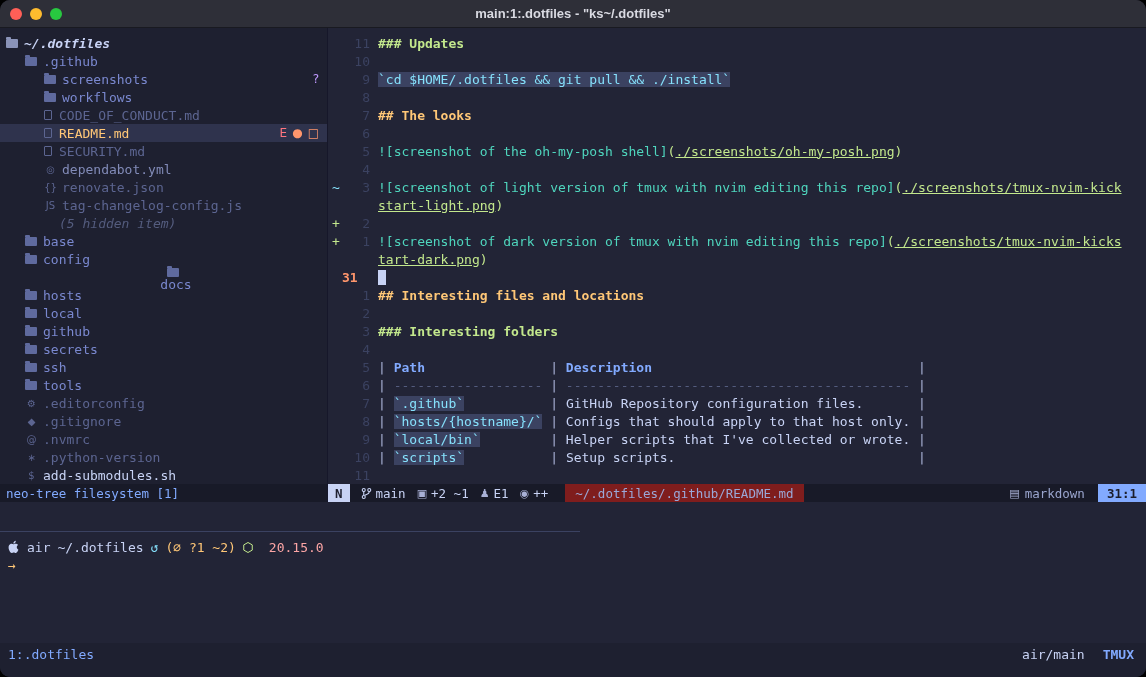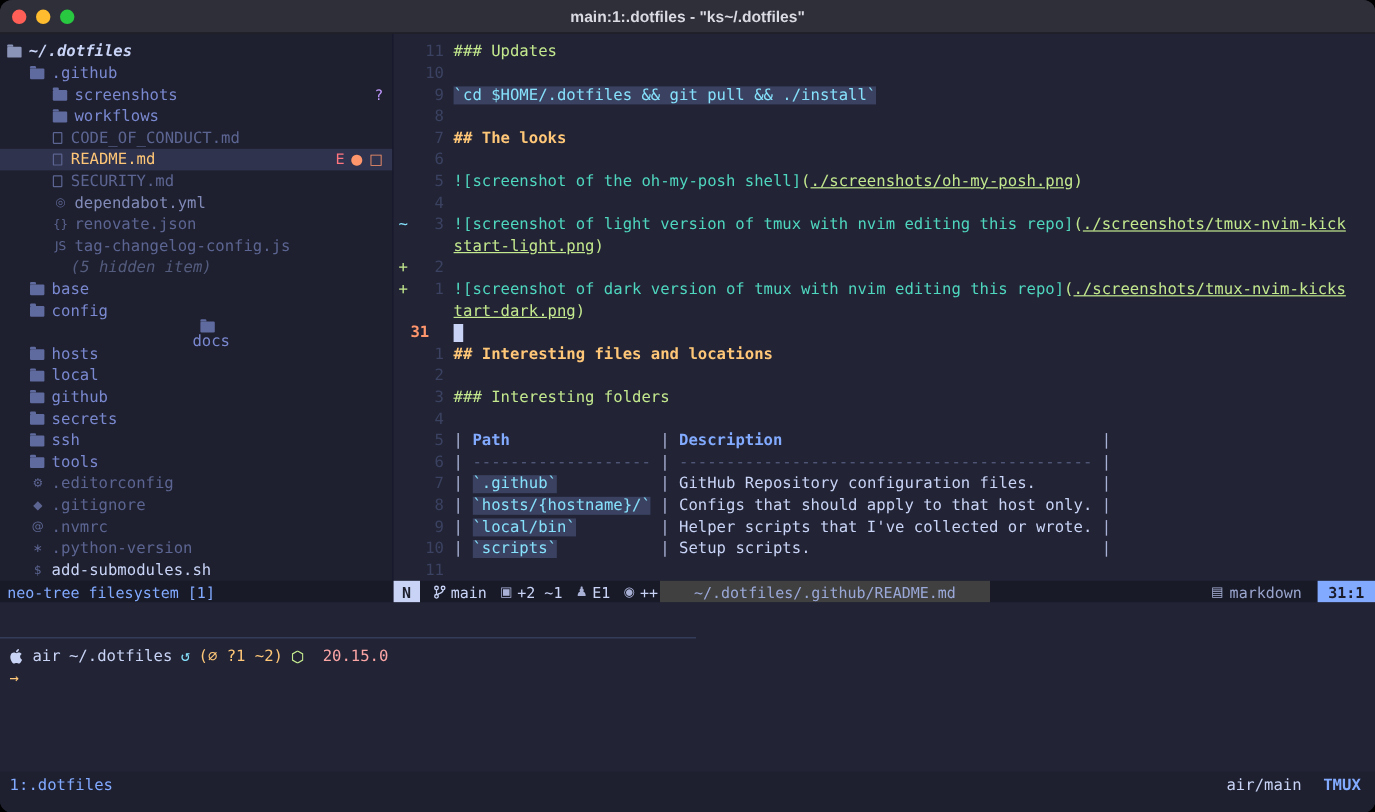--- a/index.html
+++ b/index.html
@@ -46,38 +46,38 @@
   
   .editor{flex:1;min-width:0;background:#222436;display:flex;flex-direction:column}
   .buffer{flex:1;padding-top:6px;overflow:hidden}
   .ed-row{height:18px;display:flex;align-items:center;font-size:13px}
   .ed-sign{width:14px;padding-left:4px;flex:none;white-space:pre}
   .sign-add{color:#c3e88d}.sign-change{color:#86e1fc}
   .ed-num{width:28px;flex:none;text-align:right;color:#3b4261}
   .ed-num.current{text-align:left;color:#ff966c;font-weight:bold}
   .ed-text{white-space:pre;padding-left:8px;color:#c8d3f5}
   .seg-h2{color:#ffc777;font-weight:bold}
-  .seg-h3{color:#c3e88d;font-weight:normal}
+  .seg-h3{color:#c3e88d;font-weight:bold}
   .seg-code{background:#3b4261;color:#86e1fc}
   .seg-link{color:#4fd6be}
   .seg-url{color:#c3e88d}
   .seg-urlu{color:#c3e88d;text-decoration:underline}
   .seg-plain{color:#c8d3f5}
   .seg-pipe{color:#a9b1d6}
   .seg-th{color:#82aaff;font-weight:bold}
   .seg-sep{color:#545c7e}
   .seg-cursor{background:#c8d3f5}
   
   .statusline{height:18px;flex:none;background:#181a28;display:flex;align-items:center;
     font-size:12.5px;color:#c8d3f5}
   .sl-mode{background:#c8d3f5;color:#1e2030;font-weight:bold;padding:0 7px;height:100%;
     display:flex;align-items:center}
   .sl-seg{margin-left:11px;display:flex;align-items:center;gap:4px;white-space:nowrap}
   .sl-icon{color:#a9b1d6;font-family:"DejaVu Sans",sans-serif;font-size:11px}
-  .sl-path{margin-left:2px;background:#404040;color:#9aa8d8;padding:0 28px;height:100%;
+  .sl-path{margin-left:17px;background:#7f1d1d;color:#9aa8d8;padding:0 10px;height:100%;
     display:flex;align-items:center;white-space:nowrap}
   .sl-spacer{flex:1}
   .sl-ft{display:flex;align-items:center;gap:5px;color:#9aa5ce;margin-right:13px}
   .sl-pos{background:#82aaff;color:#1b1d2b;font-weight:bold;padding:0 9px;height:100%;
     display:flex;align-items:center}
   
   .shell{flex:1;position:relative;background:#222436}
   .pane-border{position:absolute;top:29px;left:0;width:580px;height:1px;background:#3b4261}
   .prompt{position:absolute;top:36px;left:8px;height:18px;display:flex;align-items:center;gap:7px;
     font-size:13px;color:#c8d3f5;white-space:nowrap}

